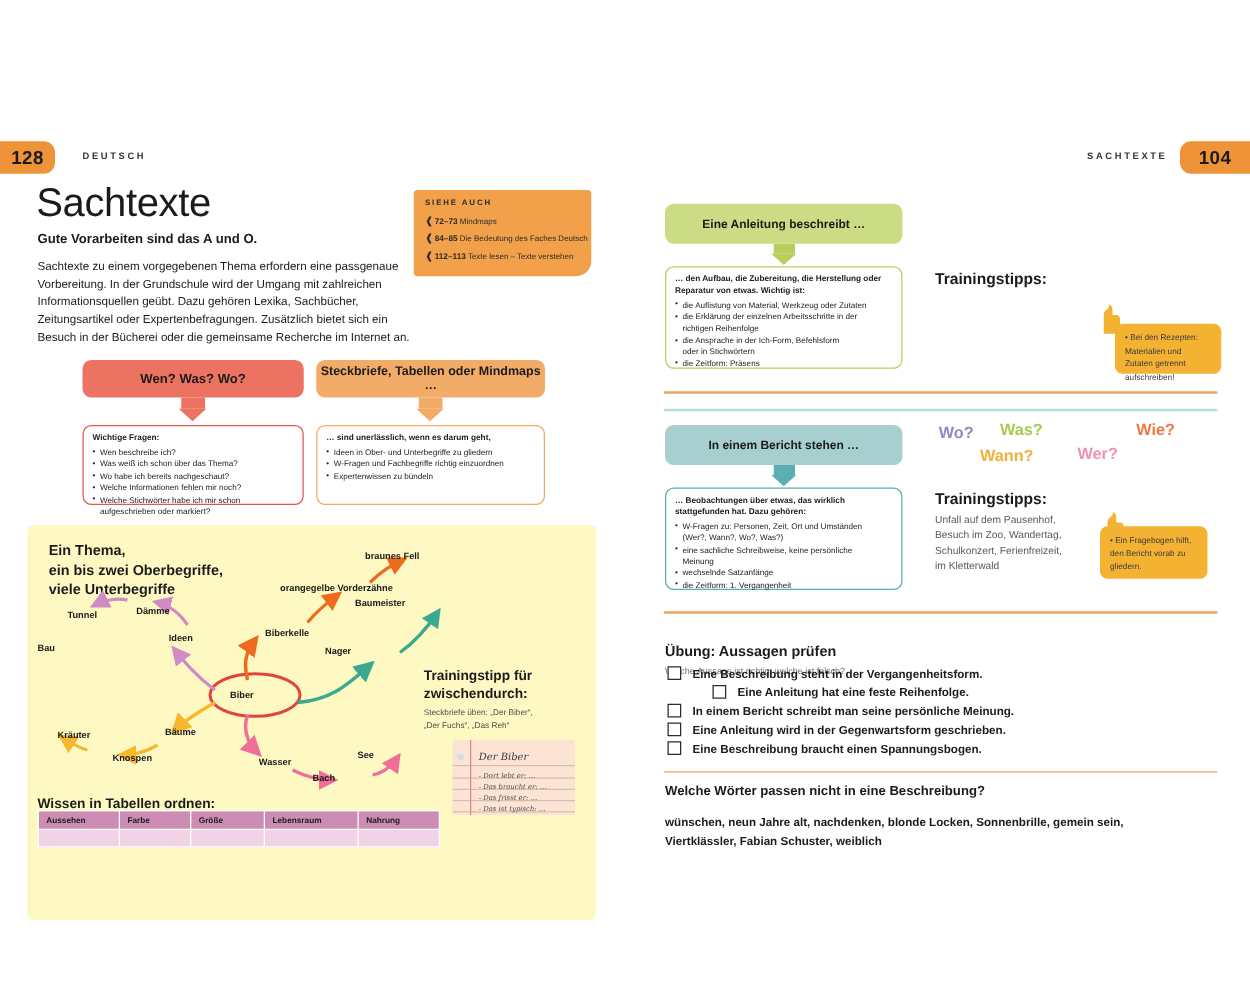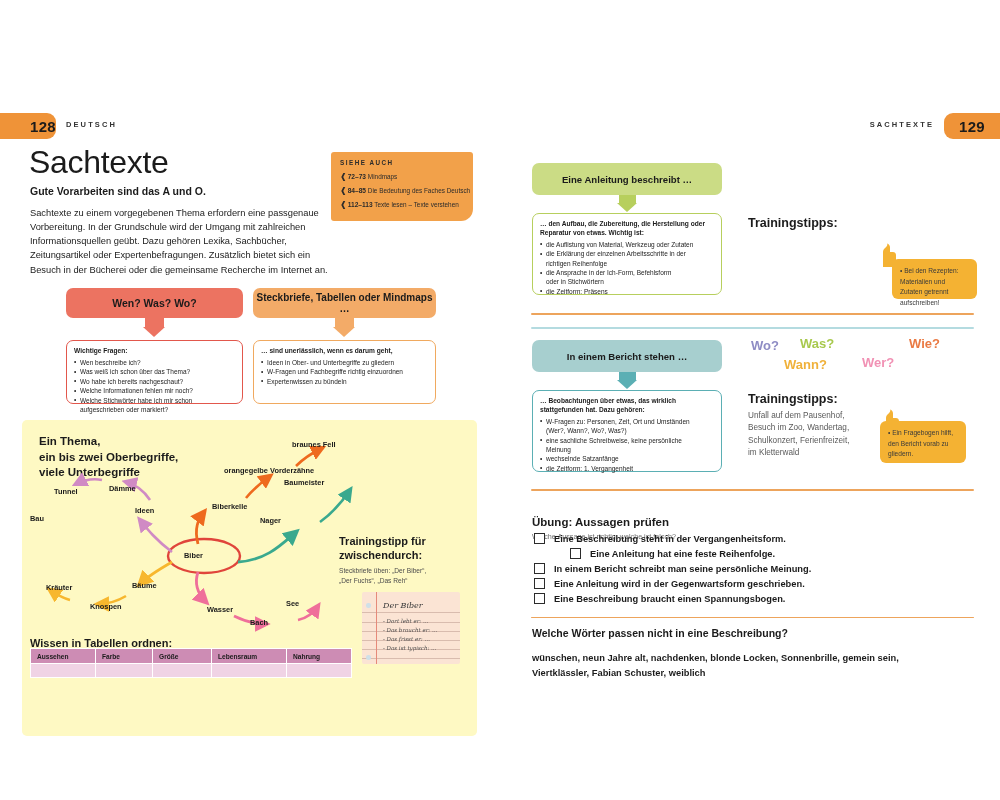--- a/index.html
+++ b/index.html
@@ -1,22 +1,22 @@
 <!DOCTYPE html>
 <html><head>
 <meta charset="utf-8">
 <style>
   html,body{margin:0;padding:0;background:#ffffff;}
   body{width:1000px;height:800px;position:relative;overflow:hidden;
        font-family:"Liberation Sans","DejaVu Sans",sans-serif;color:#1b1b1b;}
   .page{position:absolute;inset:0;}
 
   
-  .hdr-tab-left{position:absolute;left:0;top:113px;width:56px;height:26px;
-    background:#ef9338;border-radius:0 9px 9px 0;display:flex;align-items:center;justify-content:flex-end;}
+  .hdr-tab-left{position:absolute;left:0;top:113px;width:44px;height:26px;
+    background:#ef9338;border-radius:0 9px 9px 0;display:flex;align-items:center;justify-content:center;}
   .hdr-tab-left .num{font-size:15px;font-weight:bold;color:#1b1b1b;letter-spacing:.3px;}
   .hdr-left-label{position:absolute;left:66px;top:120px;font-size:7.5px;font-weight:bold;
     letter-spacing:2.1px;color:#333;}
   .hdr-tab-right{position:absolute;right:0;top:113px;width:56px;height:26px;
     background:#ef9338;border-radius:9px 0 0 9px;display:flex;align-items:center;justify-content:center;}
   .hdr-tab-right .num{font-size:15px;font-weight:bold;color:#1b1b1b;letter-spacing:.3px;}
   .hdr-right-label{position:absolute;right:66px;top:120px;font-size:7.5px;font-weight:bold;
     letter-spacing:2.1px;color:#333;}
 
   
@@ -44,21 +44,21 @@
   .card li:before{content:"•";position:absolute;left:0;top:-.5px;}
   .card li.cont{padding-left:6px;}
   .card li.cont:before{content:"";}
 
   
   .mm{position:absolute;left:22px;top:420px;width:455px;height:316px;background:#fef9c3;border-radius:5px;}
   .mm-title{position:absolute;left:17px;top:14px;font-size:11.5px;font-weight:bold;line-height:1.35;color:#1b1b1b;}
   .mm-node{position:absolute;font-size:7.4px;font-weight:bold;color:#1b1b1b;white-space:nowrap;}
   .tip-title{position:absolute;left:339px;top:534px;width:130px;font-size:11px;font-weight:bold;line-height:1.28;color:#1b1b1b;}
   .tip-sub{position:absolute;left:339px;top:566px;width:125px;font-size:6.6px;line-height:1.5;color:#4c4c4c;}
-  .note{position:absolute;left:362px;top:592px;width:98px;height:72px;background:#fbe4d4;border-radius:2px;overflow:hidden;}
+  .note{position:absolute;left:362px;top:592px;width:98px;height:60px;background:#fbe4d4;border-radius:2px;overflow:hidden;}
   .note .margin{position:absolute;left:14px;top:0;bottom:0;width:1.2px;background:#e58a7a;}
   .note .hole{position:absolute;left:4px;width:4.5px;height:4.5px;border-radius:50%;background:#cfe0e8;}
   .note .rule{position:absolute;left:0;right:0;height:.7px;background:#d9bcae;}
   .note .nt{position:absolute;left:21px;top:9px;font-size:8px;font-style:italic;color:#3b3b3b;
     font-family:"DejaVu Serif",serif;}
   .note .nl{position:absolute;left:21px;font-size:5.5px;font-style:italic;color:#4a4a4a;
     font-family:"DejaVu Serif",serif;white-space:nowrap;}
 
   .tbl-title{position:absolute;left:30px;top:637px;font-size:11px;font-weight:bold;color:#1b1b1b;}
   .tbl{position:absolute;left:30px;top:648px;border-collapse:collapse;}
@@ -89,21 +89,21 @@
 <body>
 
 <div class="page">
 
   <div class="hdr-tab-left">
     <span class="num">128</span>
   </div>
   <div class="hdr-left-label">DEUTSCH</div>
 
   <div class="hdr-tab-right">
-    <span class="num">129</span>
+    <span class="num">104</span>
   </div>
   <div class="hdr-right-label">SACHTEXTE</div>
 
   <div class="title">Sachtexte</div>
   <div class="subtitle">Gute Vorarbeiten sind das A und O.</div>
   <div class="intro">Sachtexte zu einem vorgegebenen Thema erfordern eine passgenaue Vorbereitung. In der Grundschule wird der Umgang mit zahlreichen Informationsquellen geübt. Dazu gehören Lexika, Sachbücher, Zeitungsartikel oder Expertenbefragungen. Zusätzlich bietet sich ein Besuch in der Bücherei oder die gemeinsame Recherche im Internet an.</div>
 
   <div class="seealso">
     <h4>SIEHE AUCH</h4>
     <div class="row">

